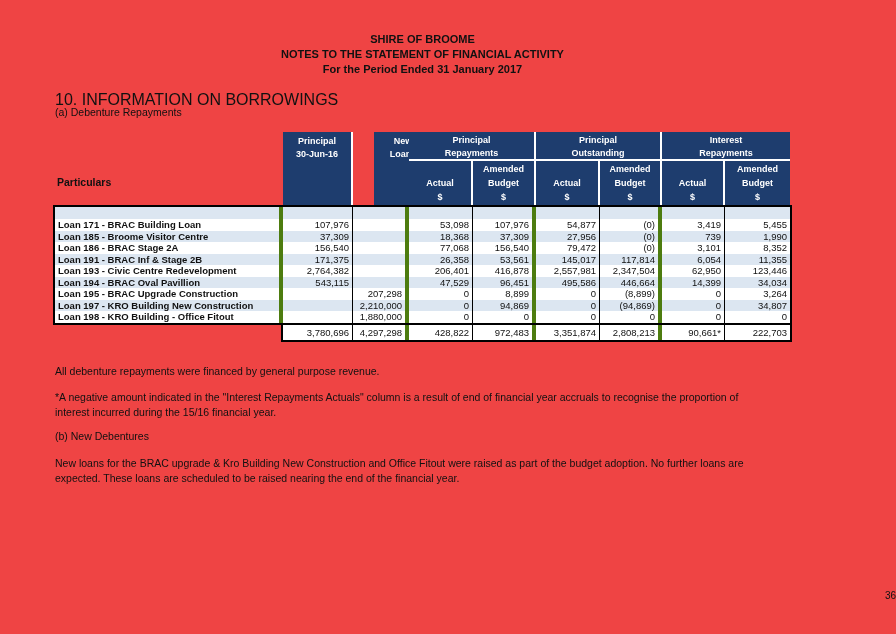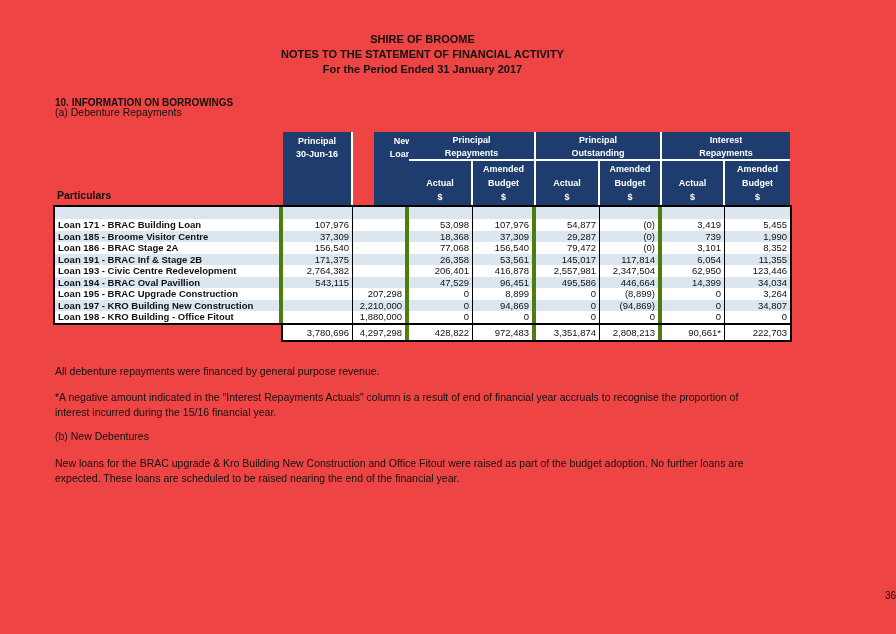--- a/index.html
+++ b/index.html
@@ -4,28 +4,28 @@
 <style>
   * { margin:0; padding:0; box-sizing:border-box; }
   body { background:#e8e8e8; }
   .page {
     position:relative; width:896px; height:634px; background:#ef4444;
     font-family:"Liberation Sans", "DejaVu Sans", sans-serif; color:#111;
     margin:0 auto; overflow:hidden;
   }
   .titles { position:absolute; left:55px; top:32px; width:735px; text-align:center; }
   .titles div { font-weight:bold; font-size:11px; line-height:15px; }
-  .sec-head { position:absolute; left:55px; top:97px; font-weight:bold; font-size:10px; }
+  .sec-head { position:absolute; left:55px; top:91px; font-weight:normal; font-size:16px; }
   .sec-a    { position:absolute; left:55px; top:106px; font-size:10.5px; }
 
   .tablewrap { position:absolute; left:53px; top:132px; width:739px; }
 
   
   .thead { position:relative; margin-left:2px; width:735px; height:73px; }
-  .particulars { position:absolute; left:2px; top:44px; font-weight:bold; font-size:10.5px;margin-top:13px; }
+  .particulars { position:absolute; left:2px; top:44px; font-weight:bold; font-size:10.5px; }
   .hb { position:absolute; background:#1E3D6E; color:#fff; font-weight:bold;
         font-size:9px; text-align:center; }
   .hb .ln { display:block; line-height:13px; }
   .wR { border-right:2px solid #ffffff; }
   .wB { border-bottom:2px solid #ffffff; }
   .hcol { top:0; height:73px; padding-top:3px; }
   .hgrp { top:0; height:29px; padding-top:2px; }
   .hsub { top:29px; height:44px; padding-top:1px;text-align:center; }
   .hsub .ln { line-height:14px; height:14px; }
 
@@ -147,21 +147,21 @@
         <div class="td num bR1">3,419</div>
         <div class="td num">5,455</div>
       </div>
 
       <div class="tr">
         <div class="td name alt bR2">Loan 185 - Broome Visitor Centre</div>
         <div class="td num alt bR1">37,309</div>
         <div class="td num alt bR2"></div>
         <div class="td num alt bR1">18,368</div>
         <div class="td num alt bR2">37,309</div>
-        <div class="td num alt bR1">29,287</div>
+        <div class="td num alt bR1">27,956</div>
         <div class="td num alt bR2">(0)</div>
         <div class="td num alt bR1">739</div>
         <div class="td num alt">1,990</div>
       </div>
 
       <div class="tr">
         <div class="td name bR2">Loan 186 - BRAC Stage 2A</div>
         <div class="td num bR1">156,540</div>
         <div class="td num bR2"></div>
         <div class="td num bR1">77,068</div>

